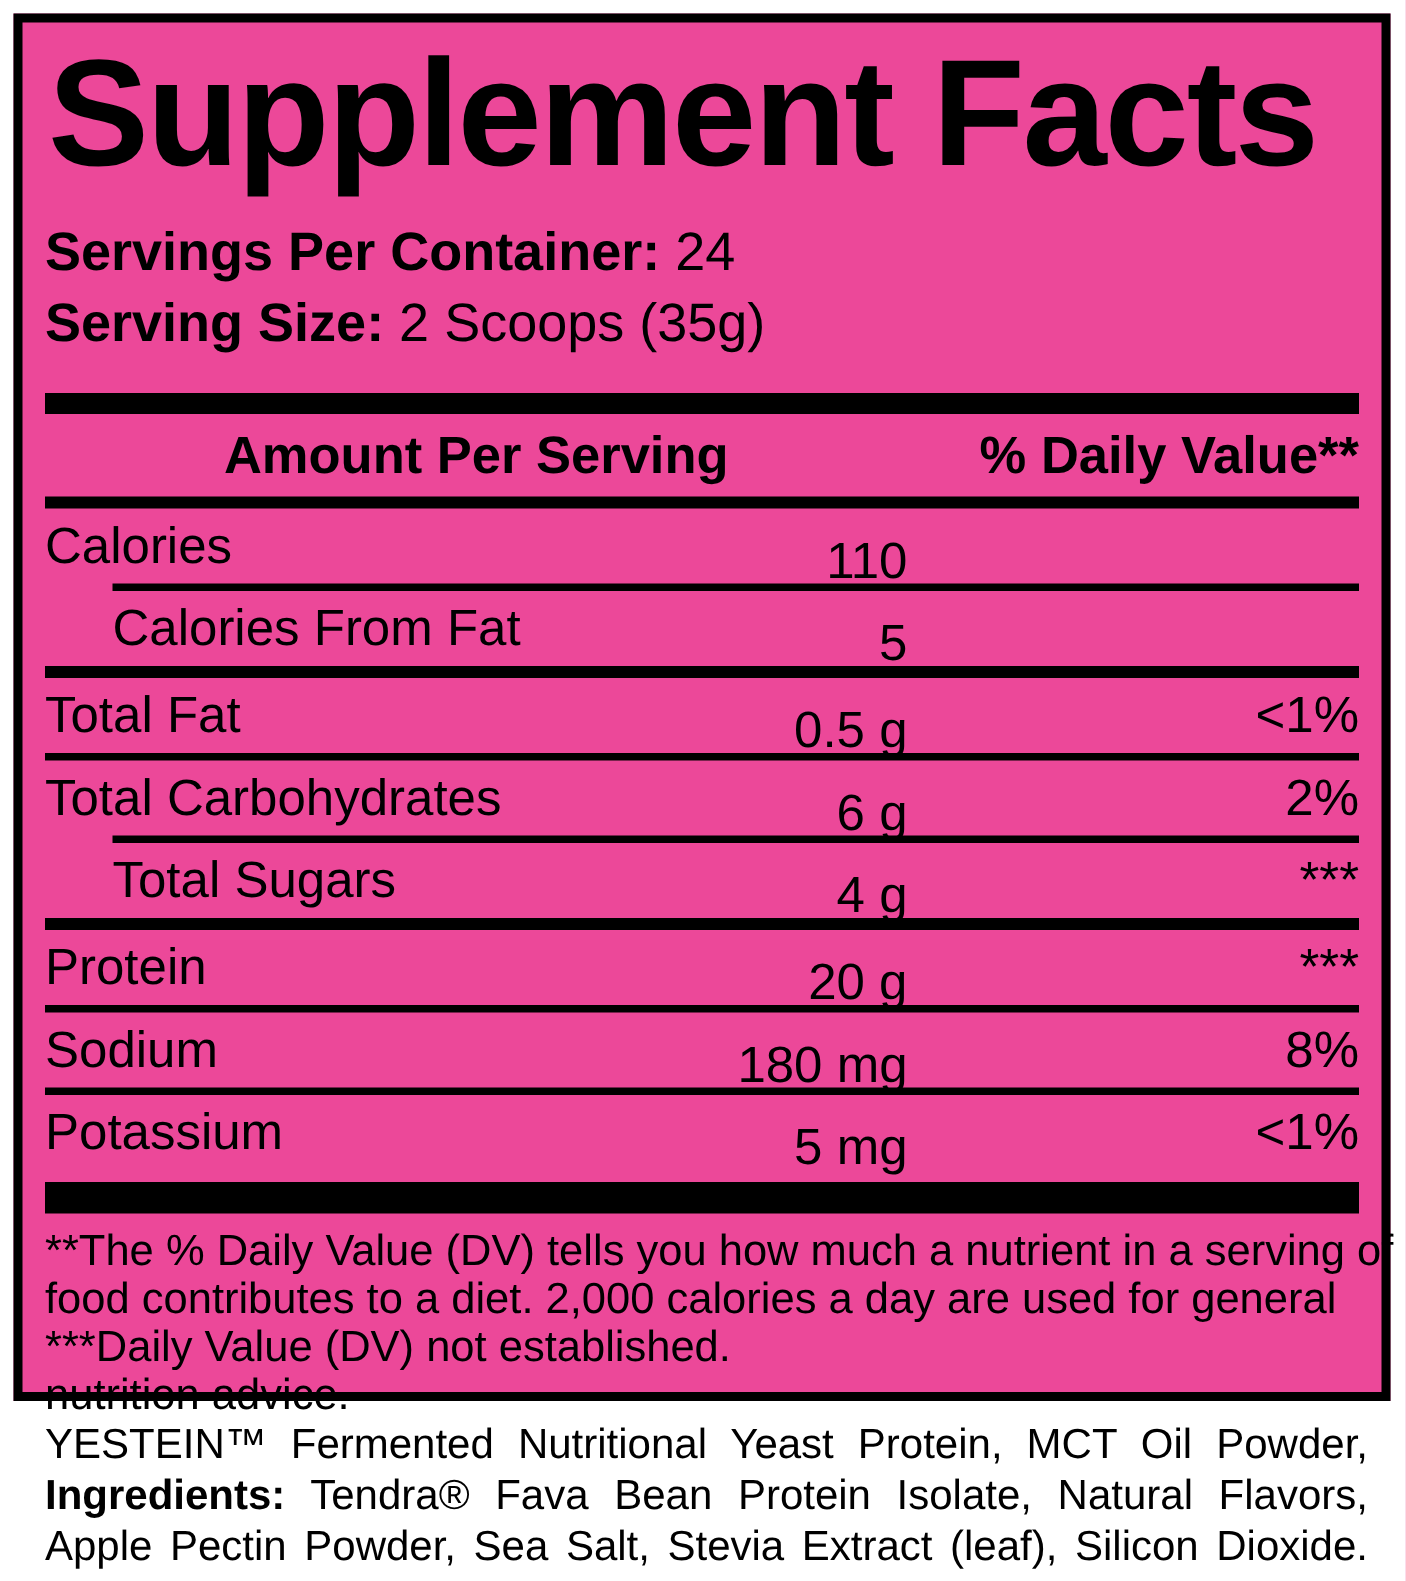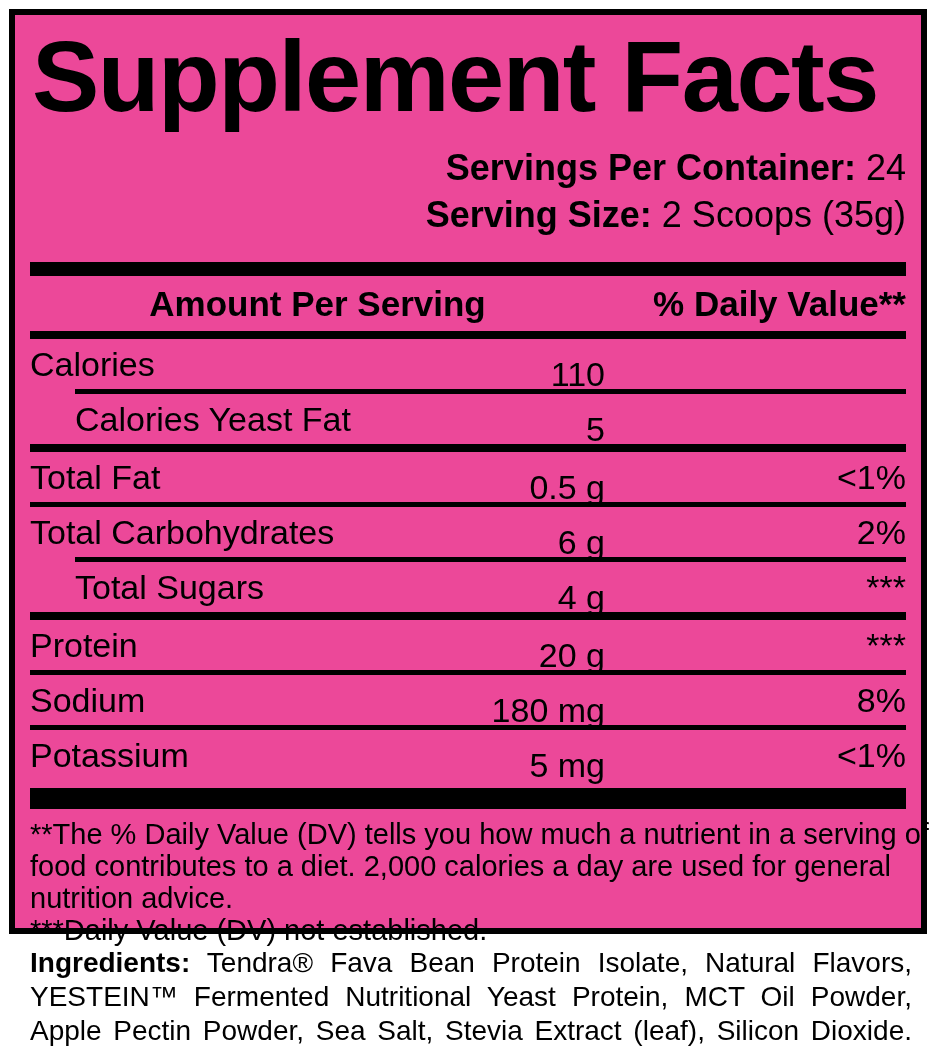--- a/index.html
+++ b/index.html
@@ -22,21 +22,21 @@
     background: #ec4899;
   }
   .title {
     font-size: 101px;
     font-weight: bold;
     letter-spacing: -1.5px;
     line-height: 1.02;
     margin: 4px 0 0 2px;
     white-space: nowrap;
   }
-  .serving-block { margin-top: 16px; text-align: right; }
+  .serving-block { margin-top: 16px; }
   .serving-line {
     font-size: 36px;
     line-height: 47px;
     white-space: nowrap;
   }
   .serving-line b { font-weight: bold; }
   .bar {
     background: #000000;
     width: 100%;
   }
@@ -132,21 +132,21 @@
     <div class="rule thick"></div>
 
     <div class="nrow">
       <span class="name">Calories</span>
       <span class="amount">110</span>
       <span class="dv"></span>
     </div>
     <div class="rule thin indent"></div>
 
     <div class="nrow sub">
-      <span class="name">Calories Yeast Fat</span>
+      <span class="name">Calories From Fat</span>
       <span class="amount">5</span>
       <span class="dv"></span>
     </div>
     <div class="rule thick"></div>
 
     <div class="nrow">
       <span class="name">Total Fat</span>
       <span class="amount">0.5 g</span>
       <span class="dv">&lt;1%</span>
     </div>
@@ -184,25 +184,25 @@
       <span class="name">Potassium</span>
       <span class="amount">5 mg</span>
       <span class="dv">&lt;1%</span>
     </div>
 
     <div class="bar bar-bottom"></div>
 
     <div class="footnotes">
       <div class="fline">**The % Daily Value (DV) tells you how much a nutrient in a serving of</div>
       <div class="fline">food contributes to a diet. 2,000 calories a day are used for general</div>
+      <div class="fline">***Daily Value (DV) not established.</div>
       <div class="fline">nutrition advice.</div>
-      <div class="fline">***Daily Value (DV) not established.</div>
     </div>
 
   </div>
 
   <div class="ingredients">
+    <div class="iline words" style="text-align-last: justify;"><span>YESTEIN™ Fermented Nutritional Yeast Protein, MCT Oil Powder,</span></div>
     <div class="iline words" style="text-align-last: justify;"><b>Ingredients:</b><span> Tendra® Fava Bean Protein Isolate, Natural Flavors,</span></div>
-    <div class="iline words" style="text-align-last: justify;"><span>YESTEIN™ Fermented Nutritional Yeast Protein, MCT Oil Powder,</span></div>
     <div class="iline words" style="text-align-last: justify;"><span>Apple Pectin Powder, Sea Salt, Stevia Extract (leaf), Silicon Dioxide.</span></div>
   </div>
 
 </div>
 
 </body></html>

